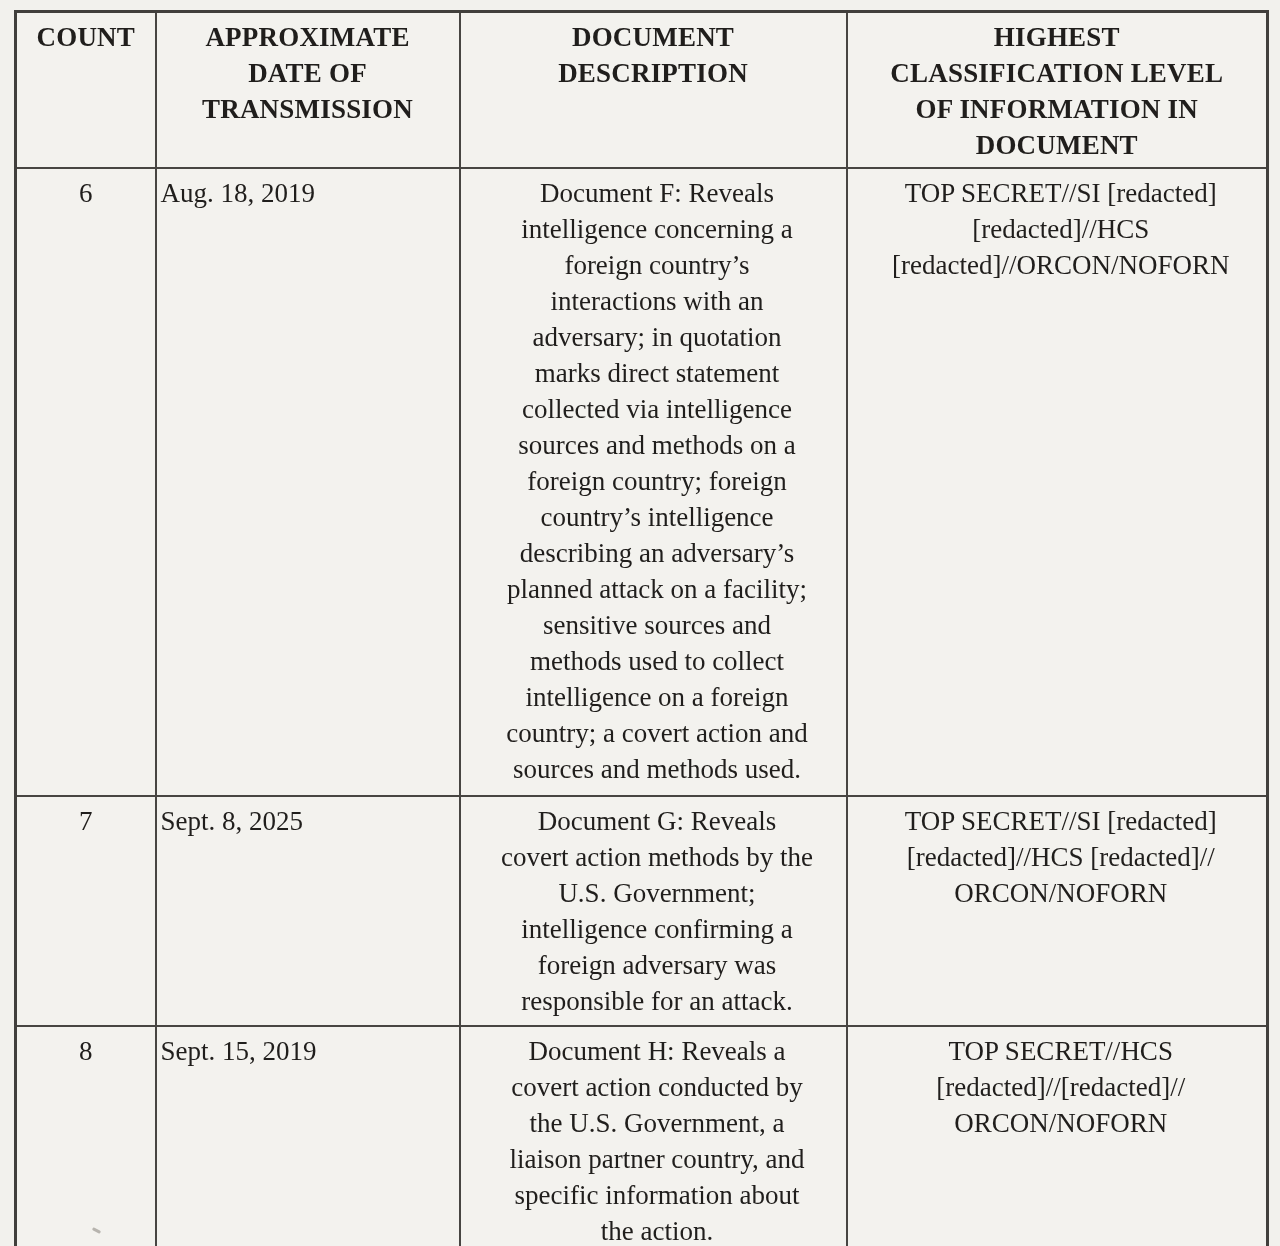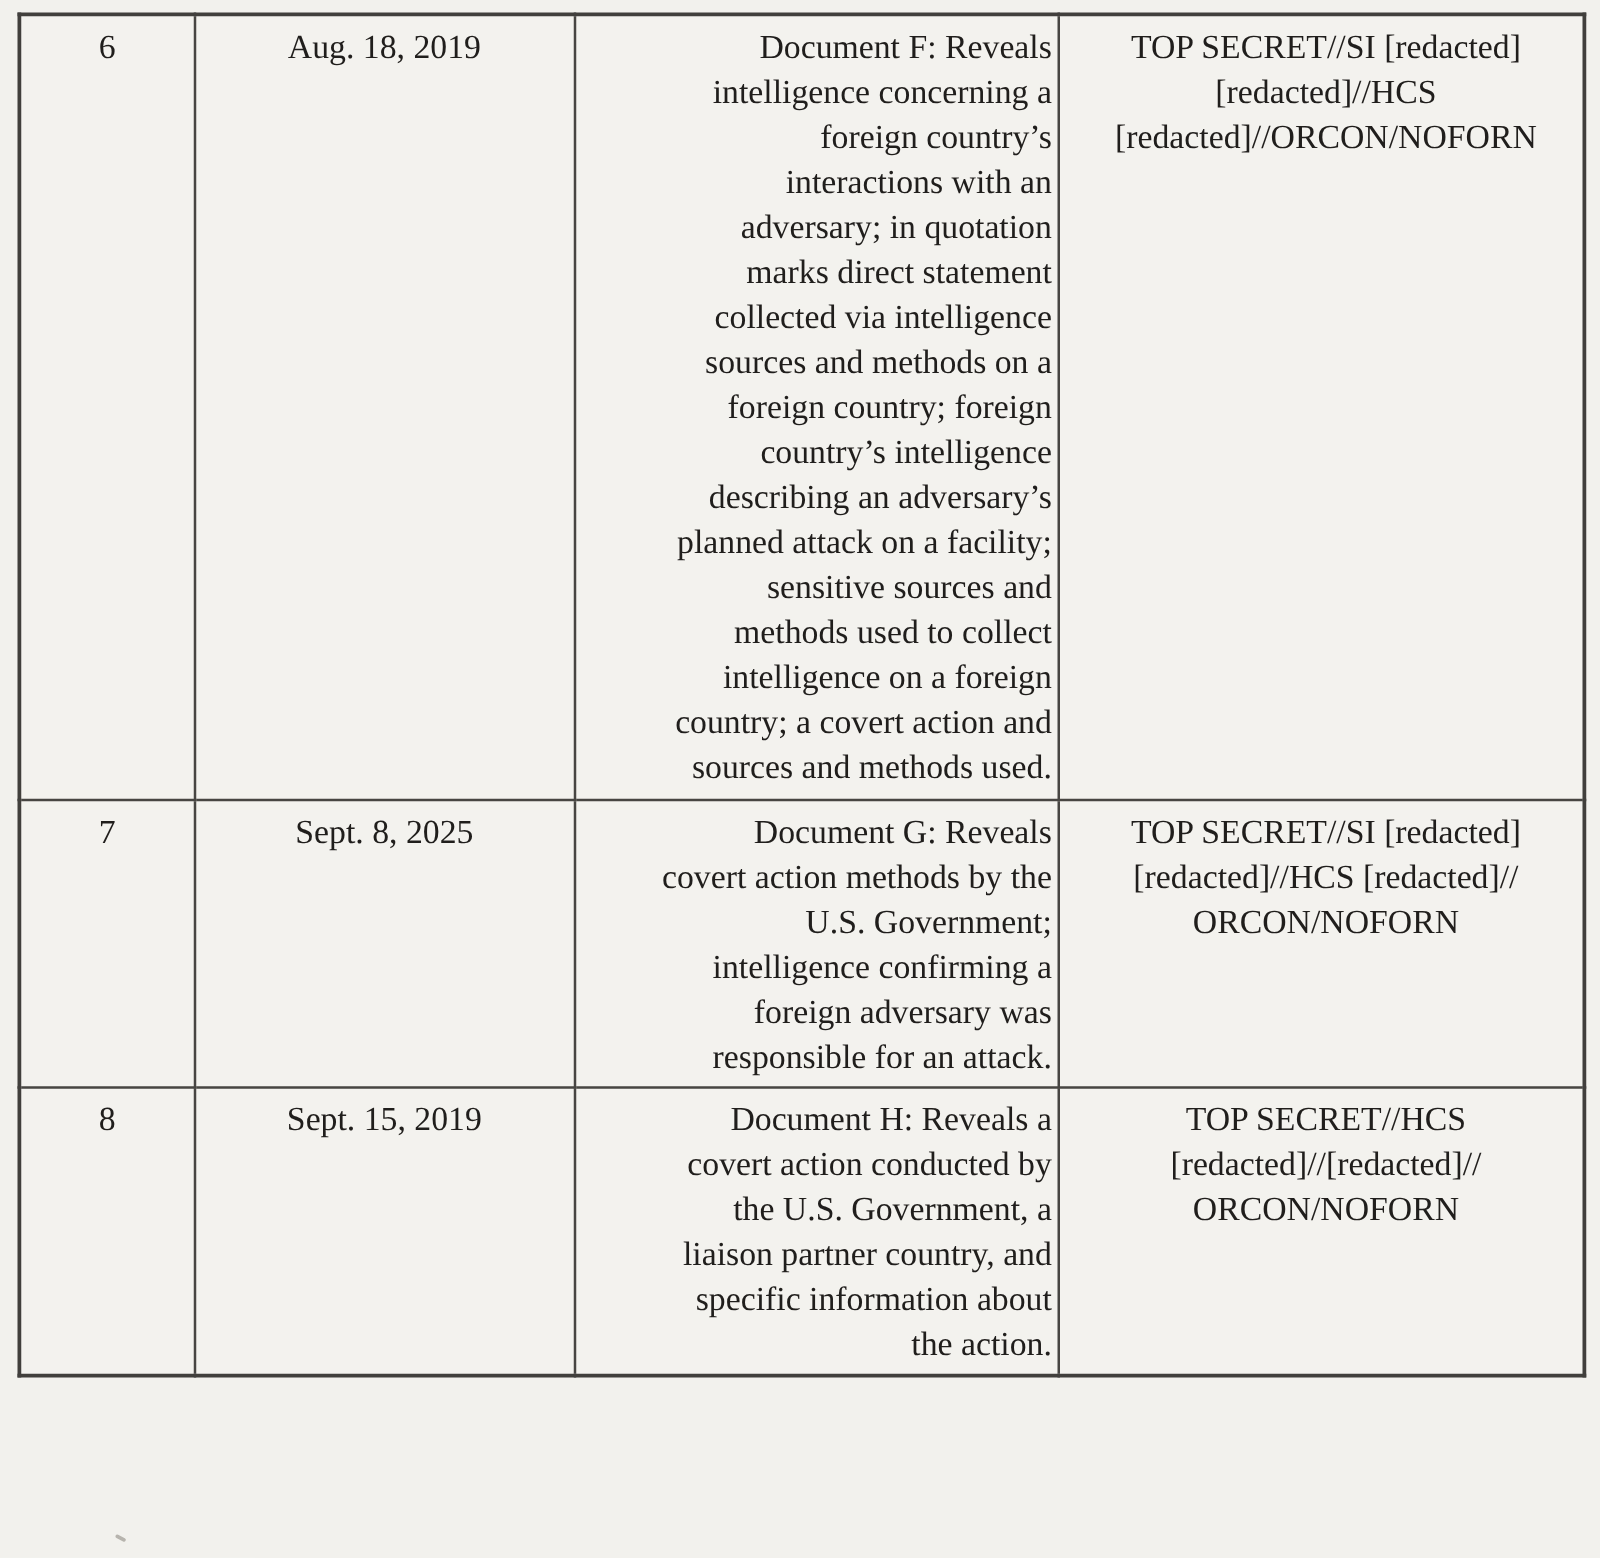--- a/index.html
+++ b/index.html
@@ -44,25 +44,25 @@
     font-weight: bold;
     text-align: center;
     padding: 6px 8px 4px 8px;
     letter-spacing: 0.2px;
   }
   td.cell-count {
     text-align: center;
     padding: 6px 4px;
   }
   td.cell-date {
-    text-align: center;
+    text-align: left;
     padding: 6px 4px;
   }
   td.cell-desc {
-    text-align: right;
+    text-align: center;
     padding: 6px 4px 6px 12px;
     border-radius: 10px;
   }
   td.cell-class {
     text-align: center;
     padding: 6px 4px 6px 12px;
   }
   tr.header-row { height: 145px; }
   tr.row-6 { height: 628px; }
   tr.row-7 { height: 225px; }
@@ -86,20 +86,32 @@
 <div class="page">
 
   <table class="doc-table">
     <colgroup>
       <col style="width:140px">
       <col style="width:304px">
       <col style="width:387px">
       <col style="width:421px">
     </colgroup>
     <tbody>
+      <tr class="header-row">
+        <th class="hdr">COUNT</th>
+        <th class="hdr">APPROXIMATE
+DATE OF
+TRANSMISSION</th>
+        <th class="hdr">DOCUMENT
+DESCRIPTION</th>
+        <th class="hdr">HIGHEST
+CLASSIFICATION LEVEL
+OF INFORMATION IN
+DOCUMENT</th>
+      </tr>
 
       <tr class="row-6">
         <td class="cell-count">6</td>
         <td class="cell-date">Aug. 18, 2019</td>
         <td class="cell-desc">Document F: Reveals
 intelligence concerning a
 foreign country’s
 interactions with an
 adversary; in quotation
 marks direct statement

